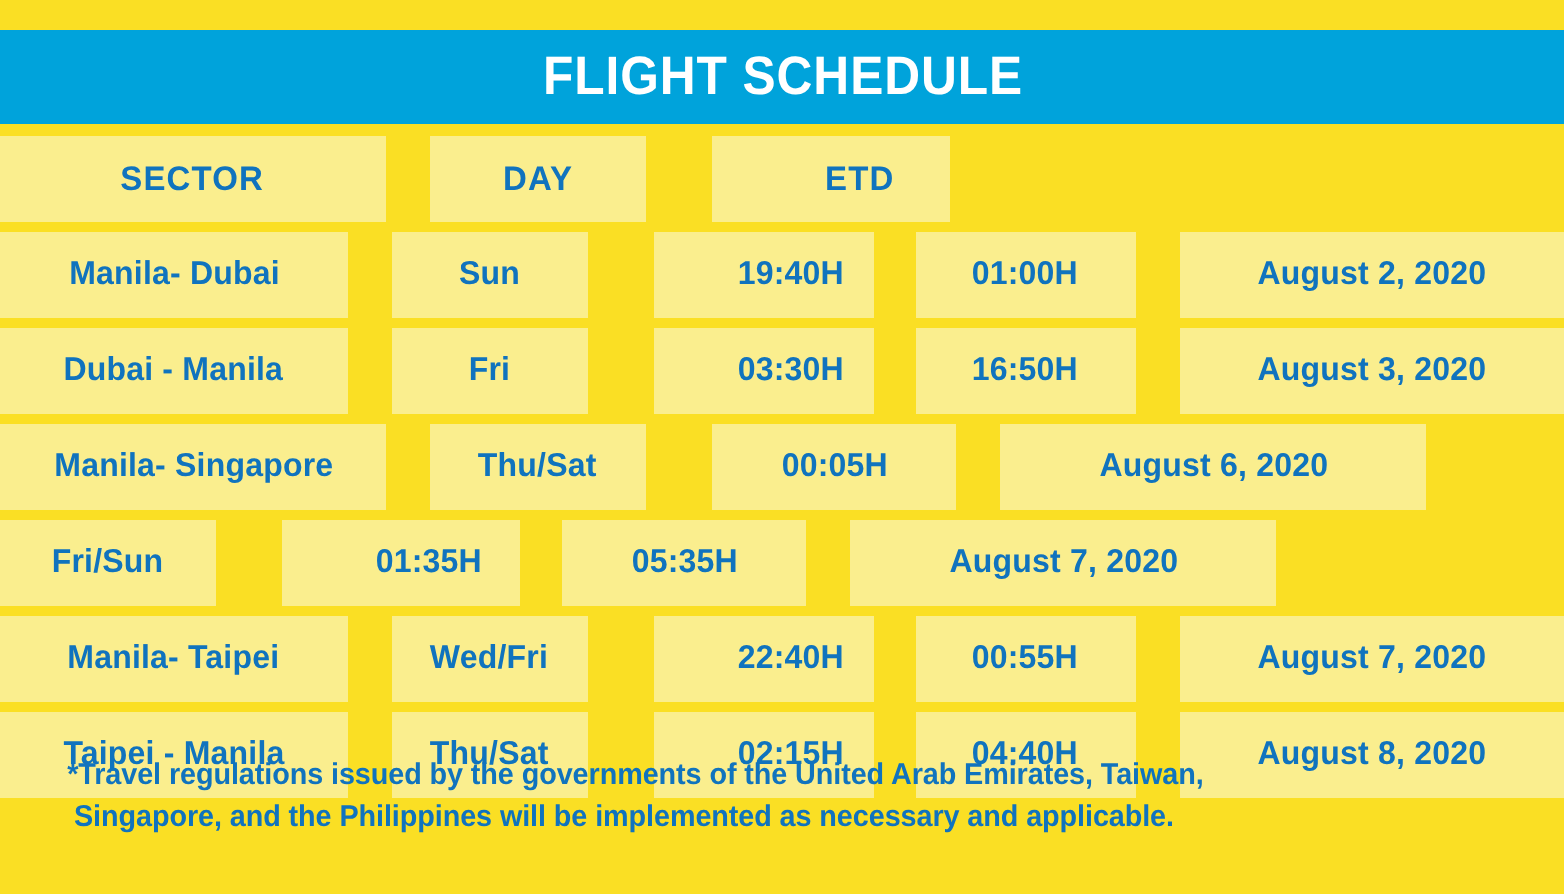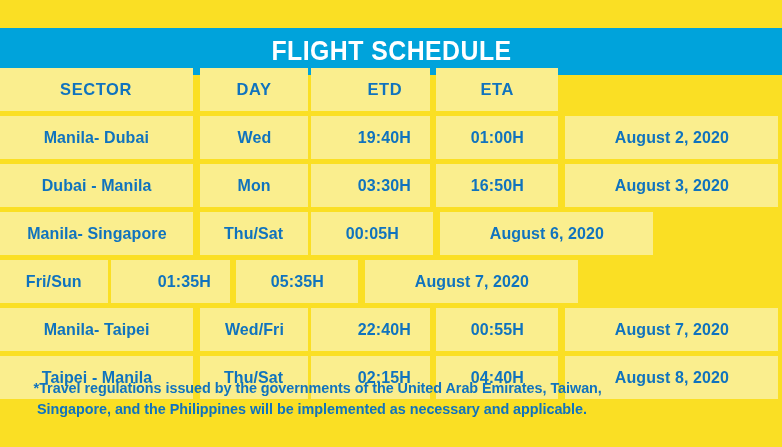--- a/index.html
+++ b/index.html
@@ -20,21 +20,21 @@
     width: 782px;
     height: 447px;
     background: #FADF24;
     box-sizing: border-box;
   }
 
   
   .title-bar {
     position: absolute;
     left: 0;
-    top: 28px;
+    top: 15px;
     width: 782px;
     height: 47px;
     background: #00A3DB;
     display: flex;
     align-items: center;
     justify-content: center;
   }
   .title-text {
     color: #FFFFFF;
     font-size: 27px;
@@ -50,20 +50,21 @@
     position: absolute;
     left: 0;
     top: 68px;
     width: 782px;
   }
   .row {
     display: flex;
     width: 782px;
     height: 43px;
     margin-bottom: 5px;
+    gap: 15px;
   }
   .row:last-child {
     margin-bottom: 0;
     text-align: center;
   }
   .cell {
     background: #FAEE8E;
     color: #1073BE;
     display: flex;
     align-items: center;
@@ -76,21 +77,21 @@
     overflow: hidden;
     letter-spacing: 0.1px;
   }
   .row.header-row .cell {
     font-size: 17px;
     letter-spacing: 0.6px;
   }
 
   
   .col-sector { width: 193px; margin-right: 7px; }
-  .col-day    { width: 108px; margin-right: 3px; }
+  .col-day    { width: 108px; margin-right: 18px; }
   .col-etd    { width: 119px; margin-right: 6px; padding-left: 28px; }
   .col-eta    { width: 122px; margin-right: 7px; }
   .col-dates  { width: 213px; }
 
   .col-sector span,
   .col-day span,
   .col-etd span,
   .col-eta span,
   .col-dates span {
     transform: scaleX(0.97);
@@ -132,49 +133,46 @@
     <div class="row header-row">
       <div class="cell col-sector">
           <span>SECTOR</span>
         </div>
       <div class="cell col-day">
           <span>DAY</span>
         </div>
       <div class="cell col-etd">
           <span>ETD</span>
         </div>
-      <div class="cell col-eta">
-          <span>ETA</span>
-        </div>
     </div>
 
     <div class="row">
       <div class="cell col-sector">
           <span>Manila- Dubai</span>
         </div>
       <div class="cell col-day">
-          <span>Wed</span>
+          <span>Sun</span>
         </div>
       <div class="cell col-etd">
           <span>19:40H</span>
         </div>
       <div class="cell col-eta">
           <span>01:00H</span>
         </div>
       <div class="cell col-dates">
           <span>August 2, 2020</span>
         </div>
     </div>
 
     <div class="row">
       <div class="cell col-sector">
           <span>Dubai - Manila</span>
         </div>
       <div class="cell col-day">
-          <span>Mon</span>
+          <span>Fri</span>
         </div>
       <div class="cell col-etd">
           <span>03:30H</span>
         </div>
       <div class="cell col-eta">
           <span>16:50H</span>
         </div>
       <div class="cell col-dates">
           <span>August 3, 2020</span>
         </div>

